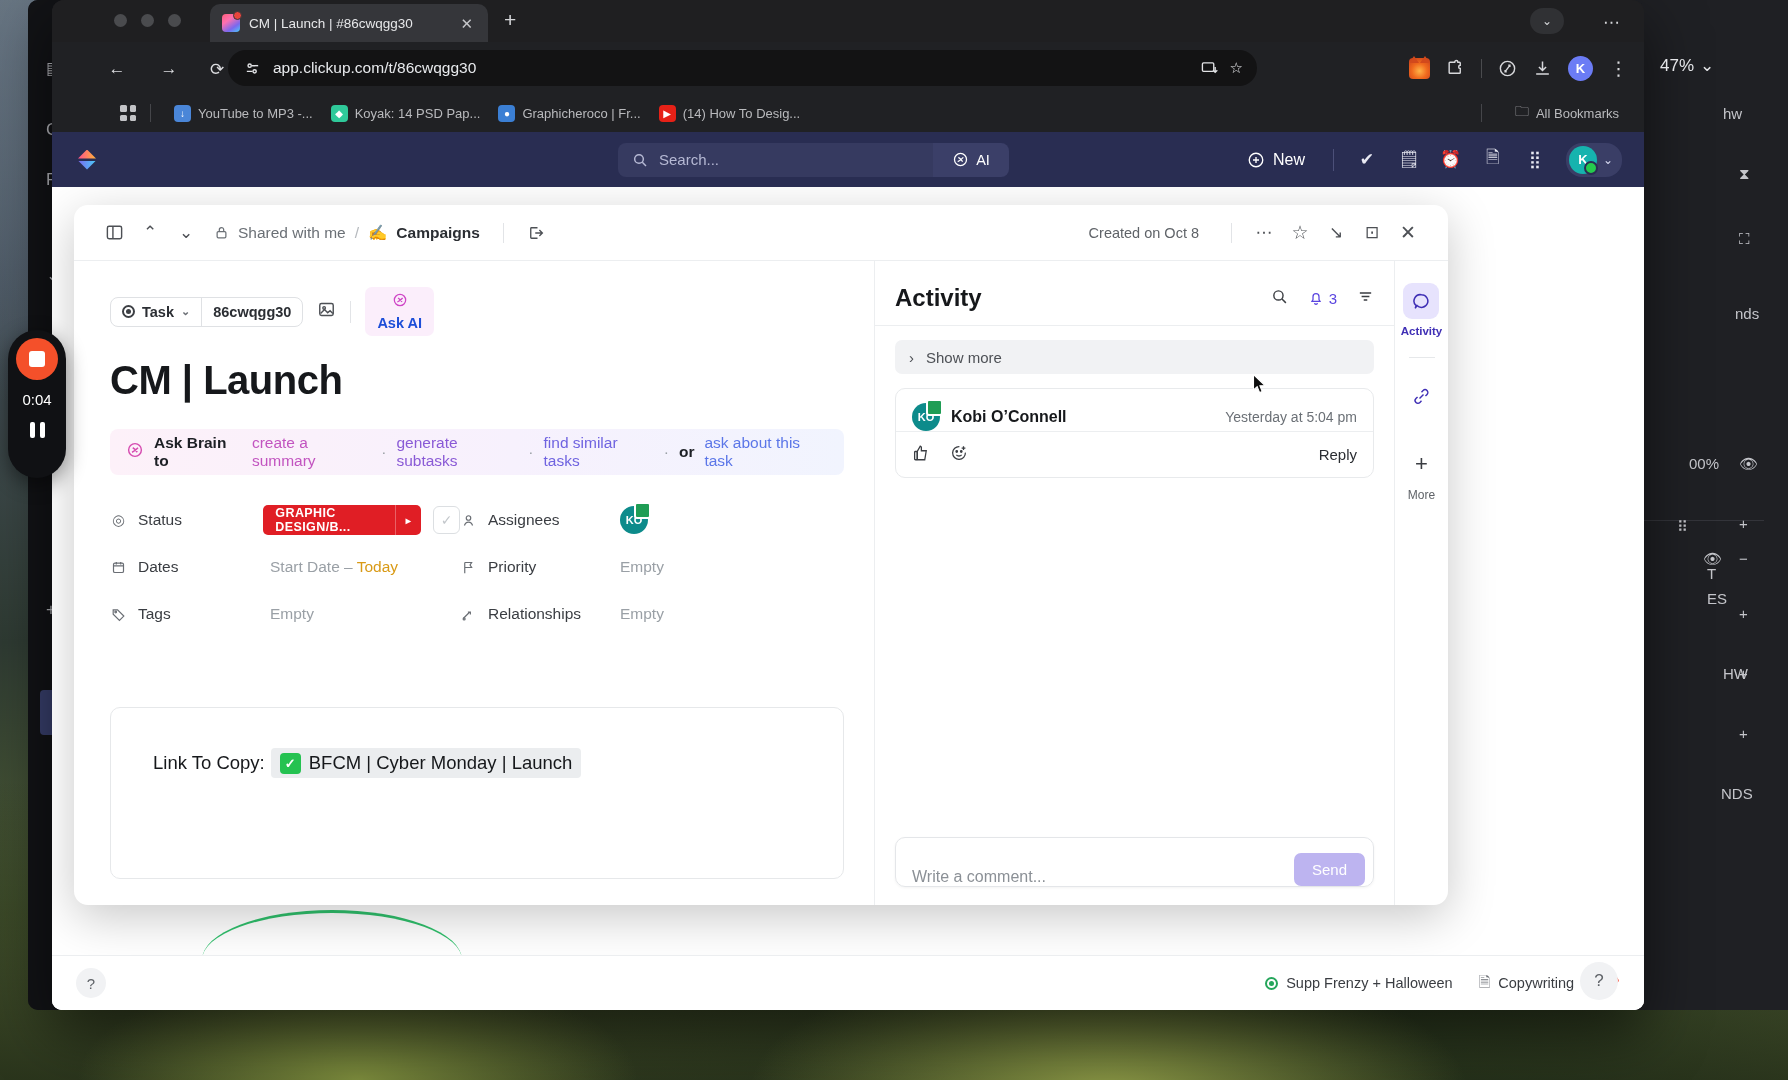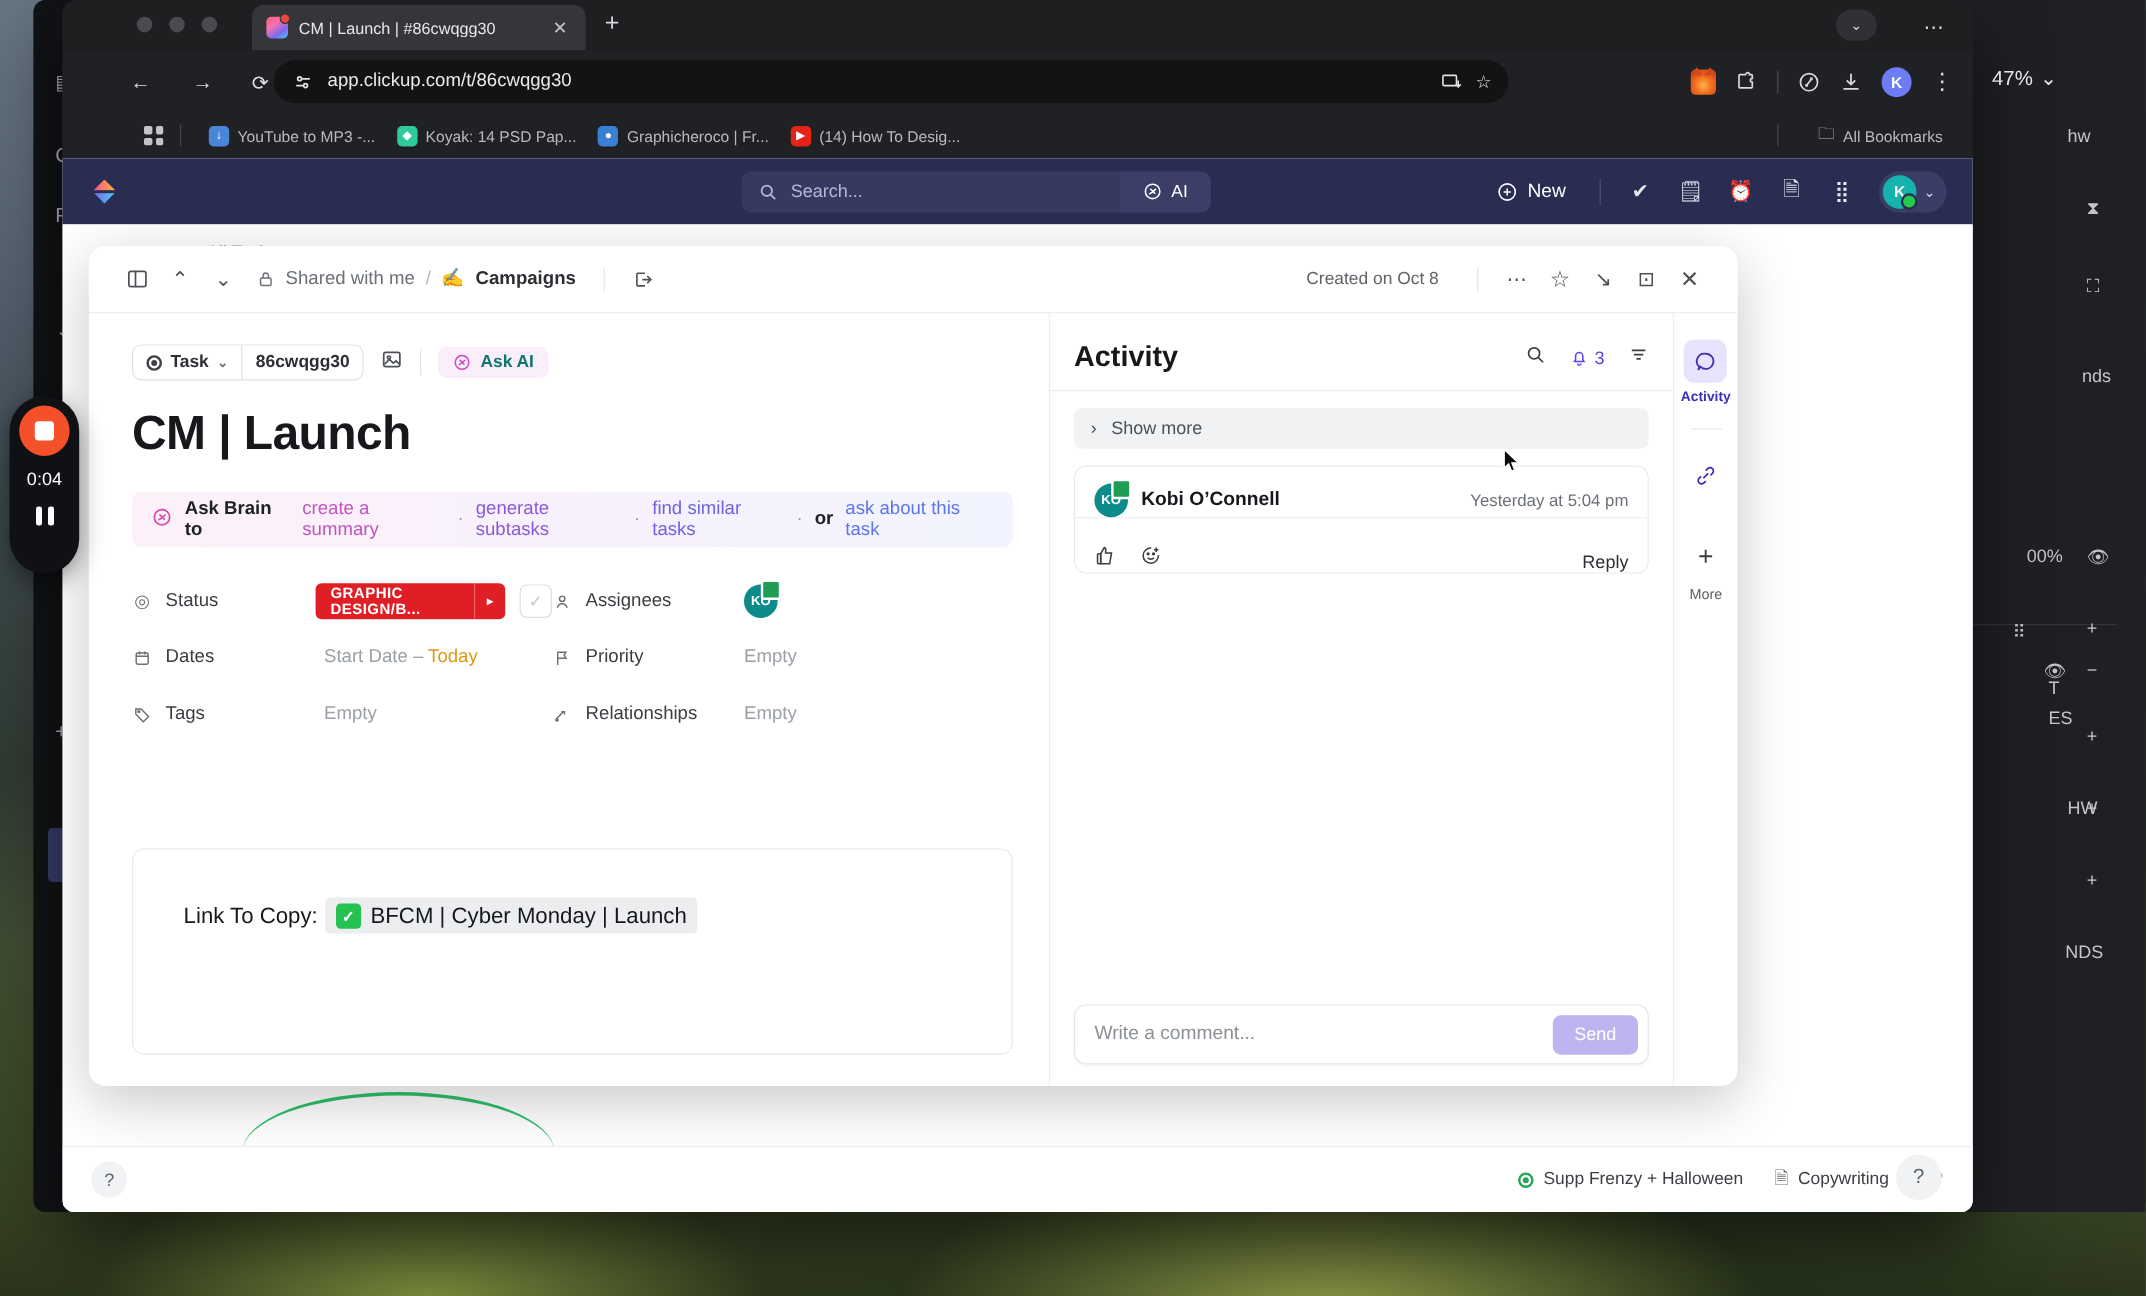--- a/index.html
+++ b/index.html
@@ -189,21 +189,21 @@
   .chip-group { display:flex; align-items:center; border:1px solid #dfe1e4; border-radius:8px; height:30px; overflow:hidden;font-weight:bold; }
   .chip-a { display:flex;align-items:center;gap:7px;padding:0 11px;font-size:14.5px;color:#2b2e33;height:100%; }
   .chip-div { width:1px;height:100%;background:#dfe1e4; }
   .chip-b { padding:0 11px; font-size:14.5px; color:#2b2e33; display:flex;align-items:center;height:100%; }
   .dot-target{ width:13px;height:13px;border-radius:50%;border:2.5px solid #3d4045; position:relative;}
   .dot-target:after{content:"";position:absolute;inset:2px;border-radius:50%;background:#3d4045;}
   .img-ico { color:#4d5055; font-size:18px; }
   .thin-sep { width:1px; height:22px; background:#e2e4e7; }
   .ask-ai {
     display:flex; align-items:center; gap:7px; background:#fbeefb; border-radius:7px;
-    padding:5px 12px; color:#0f766e; font-size:14.5px; font-weight:600;
+    padding:5px 12px; color:#1d4ed8; font-size:14.5px; font-weight:600;flex-direction:column;
   }
 
   .task-title { margin-top:22px; font-size:40px; font-weight:bold; color:#16181b; letter-spacing:-.5px; }
 
   .brain-bar {
     margin-top:26px; height:46px; border-radius:8px;
     background:linear-gradient(90deg,#fdf1f9 0%, #f7f1fd 55%, #f1f4fe 100%);
     display:flex; align-items:center; gap:10px; padding:0 16px; font-size:15.5px;
   }
   .brain-ico{ color:#d64bb0; font-size:17px; }
@@ -254,25 +254,25 @@
   .show-more {
     margin-top:14px; height:34px; background:#f1f2f4; border-radius:7px;
     display:flex; align-items:center; gap:12px; padding:0 14px; color:#4d5055; font-size:15px;
   }
   .comment-card { margin-top:14px; border:1px solid #e8eaec; border-radius:10px; }
   .cc-top { padding:14px 16px 0 16px; display:flex; align-items:center; }
   .cc-name { margin-left:11px; font-size:16px; font-weight:bold; color:#16181b; }
   .cc-time { margin-left:auto; color:#6b7076; font-size:14px; }
   .cc-body { padding:14px 16px 16px 16px; font-size:16px; line-height:1.45; color:#1d2025; }
   .mention { color:#5a45e0; }
-  .cc-foot { border-top:1px solid #eceef0; height:46px; display:flex; align-items:flex-end; padding:0 16px; gap:20px; }
+  .cc-foot { border-top:1px solid #eceef0; height:46px; display:flex; align-items:center; padding:0 16px; gap:20px; }
   .cc-foot .reply { margin-left:auto; color:#2b2e33; font-size:15px; }
   .comment-box {
     position:absolute; left:20px; right:20px; bottom:18px; height:50px;
-    border:1px solid #e4e6e9; border-radius:10px; display:flex; align-items:center;
+    border:1px solid #e4e6e9; border-radius:10px; display:flex; align-items:flex-end;
     padding:0 8px 0 16px; box-shadow:0 1px 3px rgba(0,0,0,.05);
   }
   .cb-placeholder { color:#8b9096; font-size:16px; flex:1; }
   .send-btn { background:#bdb4f0; color:#fff; font-size:15px; border-radius:7px; padding:8px 18px; }
 
   
   .rail { width:54px; border-left:1px solid #eceef0; padding-top:22px;
     display:flex; flex-direction:column; align-items:center; }
   .rail-item { display:flex; flex-direction:column; align-items:center; gap:6px; }
   .rail-btn { width:36px;height:36px;border-radius:9px;display:flex;align-items:center;justify-content:center;

